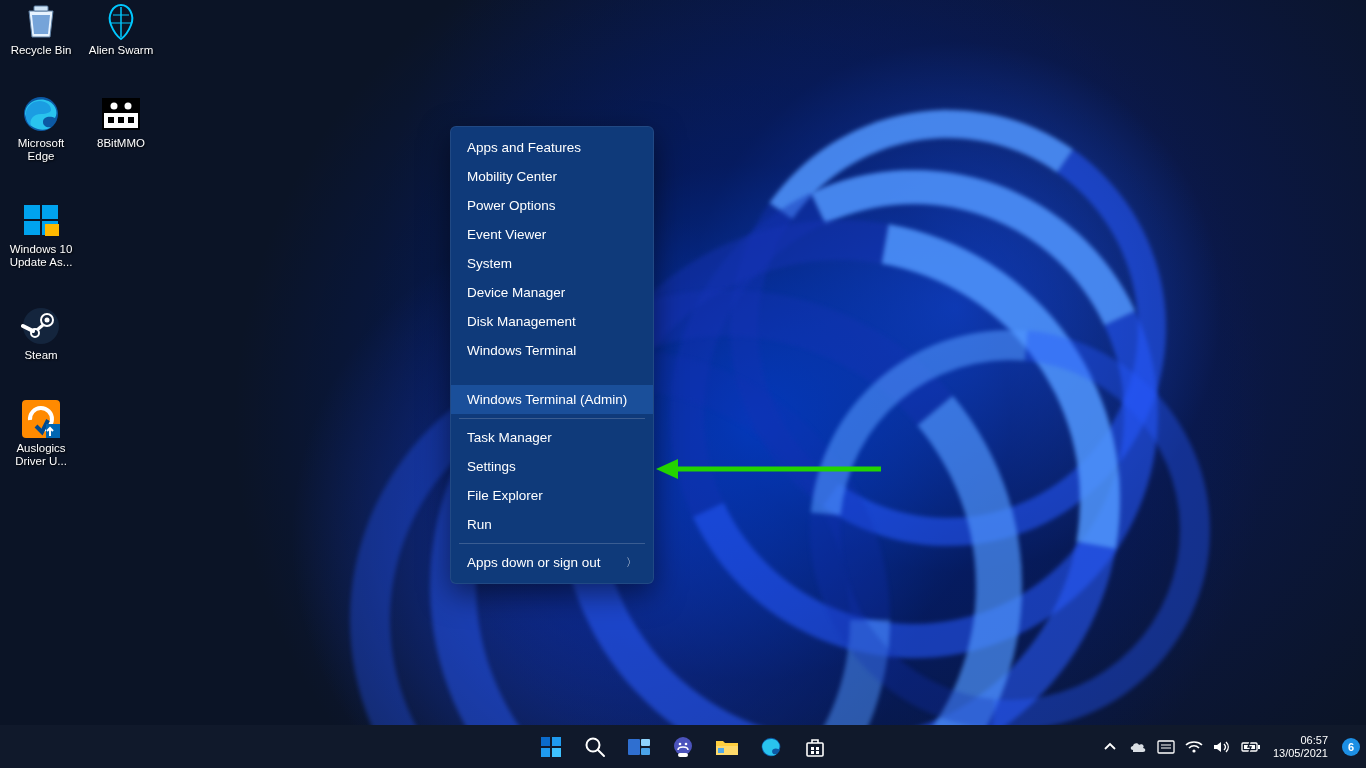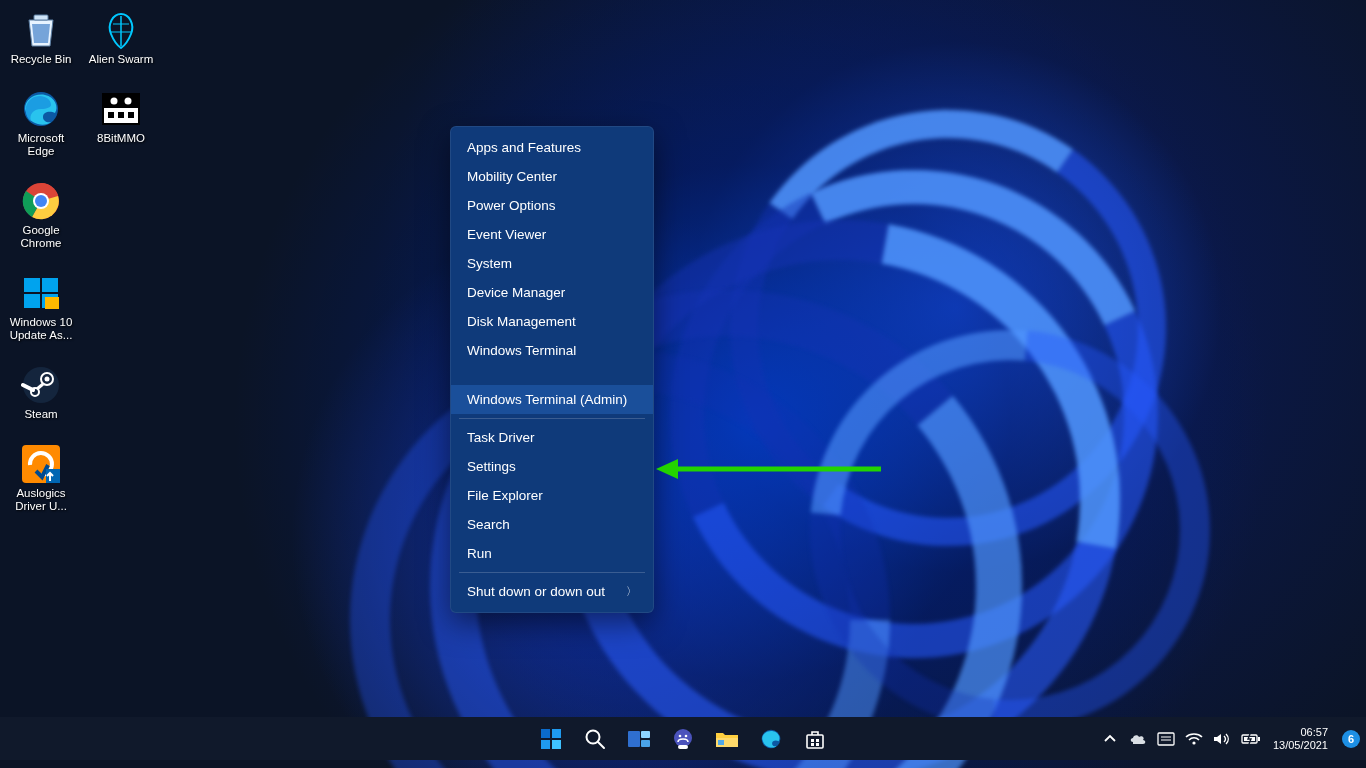--- a/index.html
+++ b/index.html
@@ -36,24 +36,24 @@
   border-radius: 50%;
   border: 28px solid rgba(40,90,255,0.55);
   border-top-color: rgba(80,150,255,0.85);
   border-left-color: rgba(20,50,180,0.45);
   filter: blur(2px);
 }
 
 .icons-col {
   position: absolute;
   left: 6px;
-  top: 9px;
+  top: 0;
   display: flex;
   flex-direction: column;
-  gap: 22px;
+  gap: 36px;
 }
 .icons-col .row {
   display: flex;
   gap: 10px;
 }
 .desktop-icon {
   width: 70px;
   display: flex;
   flex-direction: column;
   align-items: center;
@@ -111,21 +111,21 @@
   left: 656px;
   top: 459px;
   width: 225px;
   height: 20px;
   pointer-events: none;
 }
 
 .taskbar {
   position: absolute;
   left: 0;
-  bottom: 8px;
+  bottom: 0;
   width: 100%;
   height: 43px;
   background: #10192b;
   display: flex;
   align-items: center;
   text-decoration: underline;
 }
 .tb-center {
   position: absolute;
   left: 50%;
@@ -237,35 +237,20 @@
               <rect x="8" y="24" width="6" height="6" fill="#000"></rect>
               <rect x="18" y="24" width="6" height="6" fill="#000"></rect>
               <rect x="28" y="24" width="6" height="6" fill="#000"></rect>
             </svg>
         </span>
         <span>8BitMMO</span>
       </div>
     </div>
 
 
-    <div class="row">
-      <div class="desktop-icon">
-        <span class="glyph">
-          <svg width="40" height="40" viewBox="0 0 40 40">
-              <circle cx="20" cy="20" r="18" fill="#db4437"></circle>
-              <path d="M20 2 A18 18 0 0 1 37 15 L20 15 Z" fill="#db4437"></path>
-              <path d="M37 15 A18 18 0 0 1 11 36 L20 20 Z" fill="#ffcd40"></path>
-              <path d="M11 36 A18 18 0 0 1 5 10 L20 20 Z" fill="#0f9d58"></path>
-              <circle cx="20" cy="20" r="8" fill="#fff"></circle>
-              <circle cx="20" cy="20" r="6" fill="#4285f4"></circle>
-            </svg>
-        </span>
-        <span>Google Chrome</span>
-      </div>
-    </div>
 
     <div class="row">
       <div class="desktop-icon">
         <span class="glyph">
           <svg width="40" height="40" viewBox="0 0 40 40">
               <rect x="3" y="5" width="16" height="14" fill="#00a3ee"></rect>
               <rect x="21" y="5" width="16" height="14" fill="#00a3ee"></rect>
               <rect x="3" y="21" width="16" height="14" fill="#00a3ee"></rect>
               <rect x="21" y="21" width="16" height="14" fill="#00a3ee"></rect>
               <rect x="24" y="24" width="14" height="12" fill="#ffb900"></rect>
@@ -330,37 +315,34 @@
         <span>Disk Management</span>
       </div>
     <div class="mi">
         <span>Windows Terminal</span>
       </div>
     <div class="mi hover">
         <span>Windows Terminal (Admin)</span>
       </div>
     <div class="sep"></div>
     <div class="mi">
-        <span>Task Driver</span>
+        <span>Task Manager</span>
       </div>
     <div class="mi">
         <span>Settings</span>
       </div>
     <div class="mi">
         <span>File Explorer</span>
       </div>
     <div class="mi">
-        <span>Search</span>
-      </div>
-    <div class="mi">
         <span>Run</span>
       </div>
     <div class="sep"></div>
     <div class="mi">
-        <span>Shut down or down out</span>
+        <span>Apps down or sign out</span>
         <span class="chev">〉</span>
       </div>
   </div>
 
   <div class="arrow">
     <svg width="225" height="20" viewBox="0 0 225 20">
       <line x1="225" y1="10" x2="18" y2="10" stroke="#23d400" stroke-width="5"></line>
       <polygon points="0,10 22,0 22,20" fill="#23d400"></polygon>
     </svg>
   </div>

